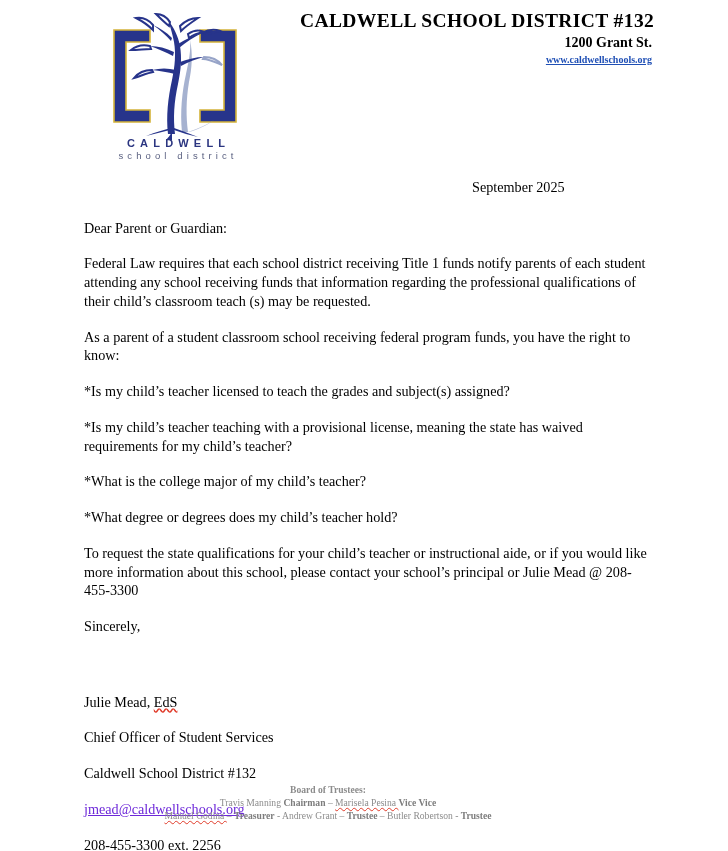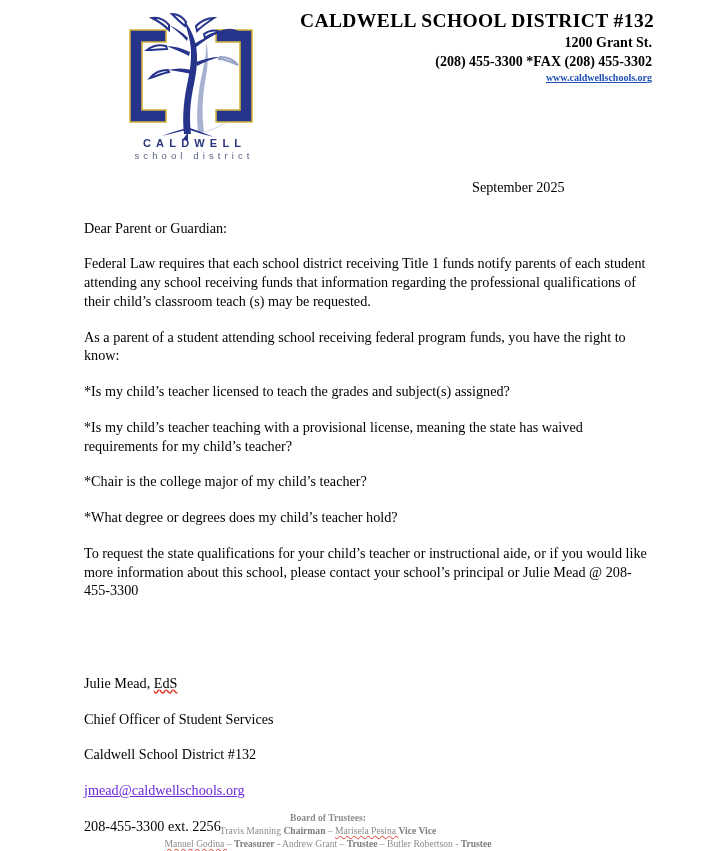--- a/index.html
+++ b/index.html
@@ -17,21 +17,21 @@
   }
 
   
   .letterhead {
     position: relative;
     height: 178px;
   }
 
   .logo-block {
     position: absolute;
-    left: 112px;
+    left: 96px;
     top: 12px;
     width: 160px;
     height: 160px;
   }
   .logo-mark {
     position: absolute;
     left: 0;
     top: 0;
     width: 160px;
     height: 128px;
@@ -136,21 +136,20 @@
   .footer {
     position: absolute;
     left: 0;
     top: 783px;
     width: 656px;
     text-align: center;
     color: #8c8c8c;
     font-family: "Liberation Serif", "DejaVu Serif", serif;
     font-size: 9.6px;
     line-height: 1.38;
-    margin-top: 28px;
   }
   .footer-heading {
     font-weight: bold;
     color: #8c8c8c;
   }
   .footer-row {
     white-space: nowrap;
   }
   .footer-role {
     font-weight: bold;
@@ -199,46 +198,46 @@
     </div>
     <div class="logo-wordmark">
       <span class="logo-word-main">CALDWELL</span>
       <span class="logo-word-sub">school district</span>
     </div>
   </div>
 
   <div class="header-text">
     <div class="district-title">CALDWELL SCHOOL DISTRICT #132</div>
     <div class="header-line">1200 Grant St.</div>
-    <div class="header-line">(208) 455-3300 *FAX (208) 455-3302</div>
     <div class="header-url">www.caldwellschools.org</div>
   </div>
 
 </div>
 
 <div class="letter-body">
 
   <div class="date-line">September 2025</div>
 
   <p class="para">Dear Parent or Guardian:</p>
 
   <p class="para">Federal Law requires that each school district receiving Title 1 funds notify parents of each student attending any school receiving funds that information regarding the professional qualifications of their child’s classroom teach (s) may be requested.</p>
 
-  <p class="para">As a parent of a student attending school receiving federal program funds, you have the right to know:</p>
+  <p class="para">As a parent of a student classroom school receiving federal program funds, you have the right to know:</p>
 
   <p class="para"> *Is my child’s teacher licensed to teach the grades and subject(s) assigned?</p>
 
   <p class="para"> *Is my child’s teacher teaching with a provisional license, meaning the state has waived requirements for my child’s teacher?</p>
 
-  <p class="para">*Chair is the college major of my child’s teacher?</p>
+  <p class="para">*What is the college major of my child’s teacher?</p>
 
   <p class="para">*What degree or degrees does my child’s teacher hold?</p>
 
   <p class="para">To request the state qualifications for your child’s teacher or instructional aide, or if you would like more information about this school, please contact your school’s principal or Julie Mead @ 208-455-3300</p>
 
+  <p class="sincerely">Sincerely,</p>
 
   <div class="sig-gap"></div>
 
   <p class="sig-line"><span>Julie Mead, </span><span class="spell-error">EdS</span></p>
 
   <p class="sig-line">Chief Officer of Student Services</p>
 
   <p class="sig-line">Caldwell School District #132</p>
 
   <p class="sig-line"><span class="maillink">jmead@caldwellschools.org</span></p>

